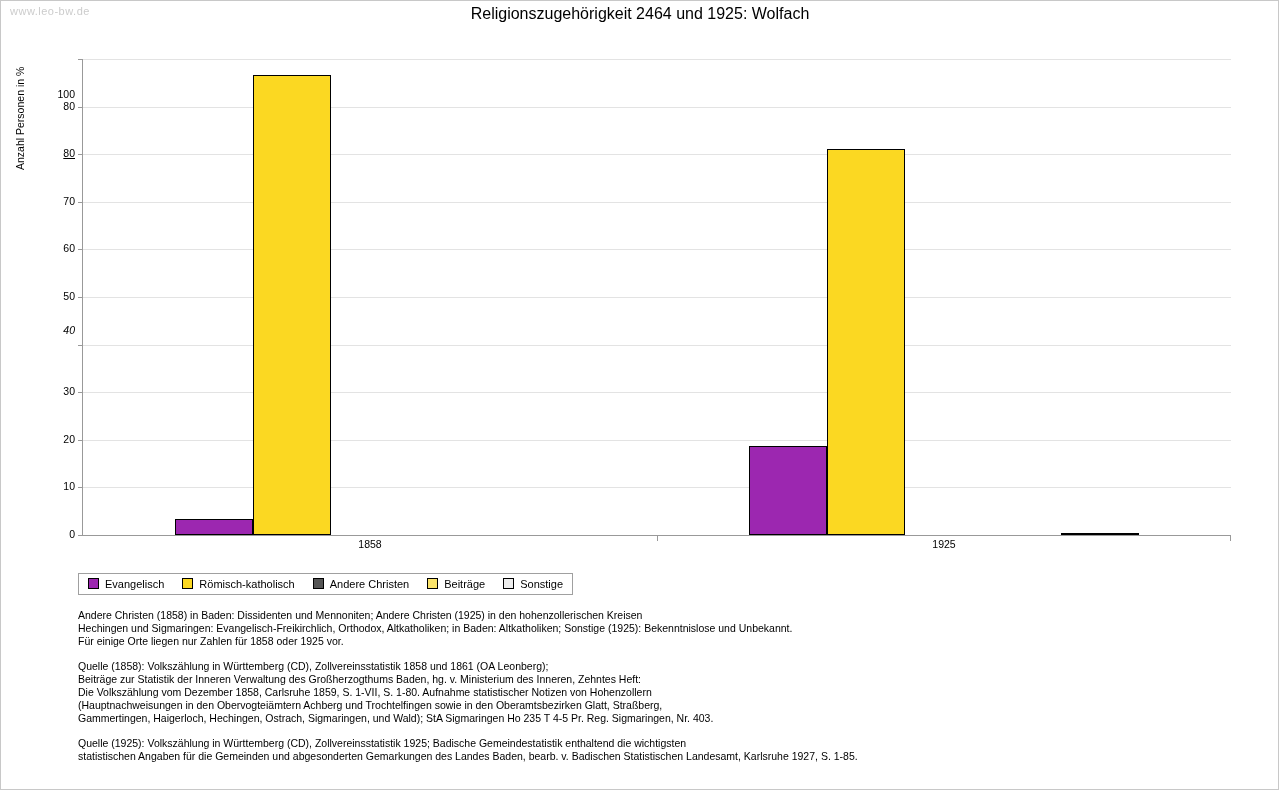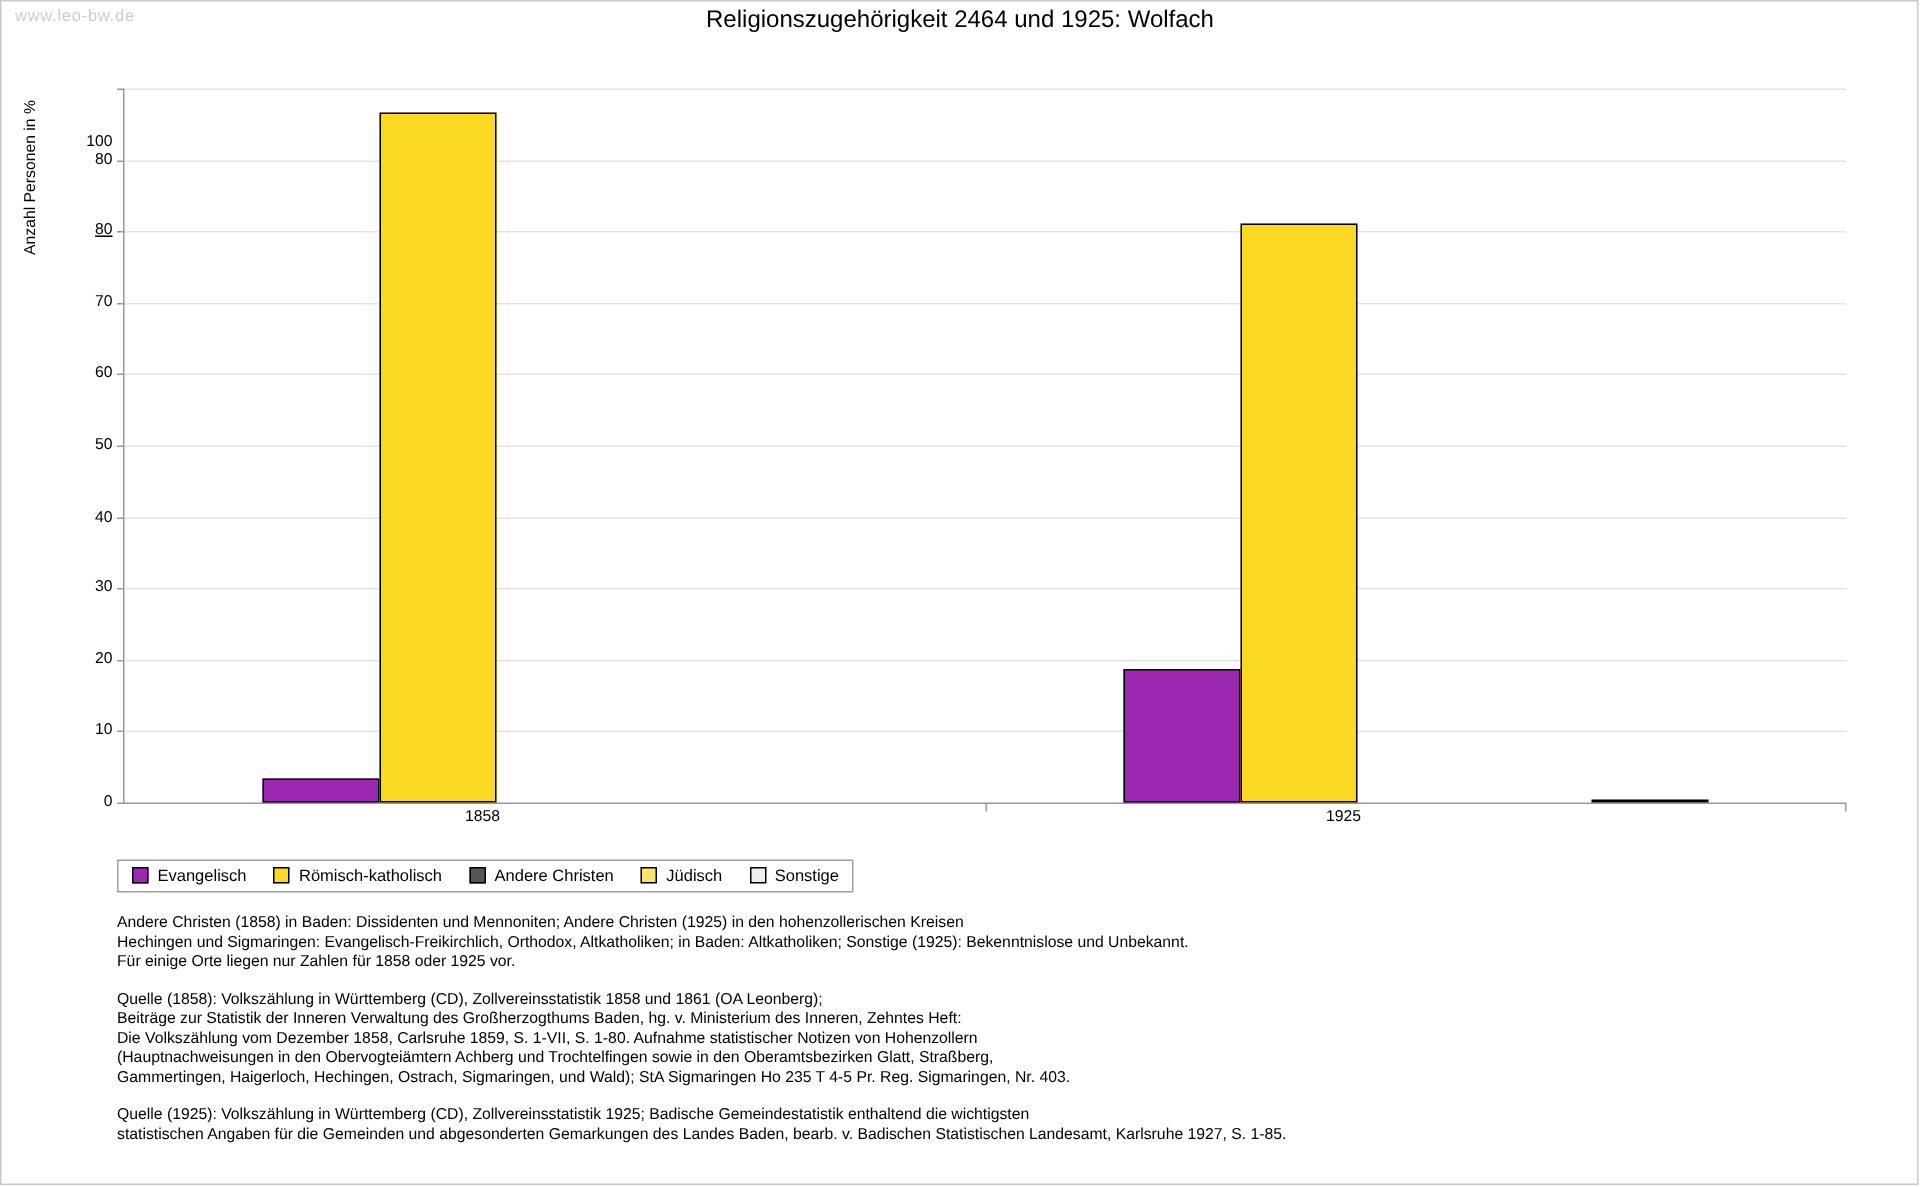--- a/index.html
+++ b/index.html
@@ -93,21 +93,21 @@
   .bar {
     position: absolute;
     bottom: 0;
     border: 1px solid #000000;
     box-sizing: border-box;
   }
   .group-label {
     position: absolute;
     top: 479px;
     font-size: 10.5px;
-    text-align: left;
+    text-align: center;
     width: 120px;
   }
   .group-sep {
     position: absolute;
     width: 0;
     height: 5px;
     border-left: 1px solid #999999;
     top: 477px;
   }
   
@@ -169,21 +169,21 @@
     <div class="grid" style="top: 428.4px;"></div>
     <div class="ytick" style="top: 428.4px;">10</div>
     <div class="ytickmark" style="top: 428.4px;"></div>
     <div class="grid" style="top: 380.8px;"></div>
     <div class="ytick" style="top: 380.8px; text-align: right;">20</div>
     <div class="ytickmark" style="top: 380.8px;"></div>
     <div class="grid" style="top: 333.2px;"></div>
     <div class="ytick" style="top: 333.2px;">30</div>
     <div class="ytickmark" style="top: 333.2px;"></div>
     <div class="grid" style="top: 285.6px;"></div>
-    <div class="ytick" style="top: 287px;">40</div>
+    <div class="ytick" style="top: 272px; font-style: italic;">40</div>
     <div class="ytickmark" style="top: 285.6px;"></div>
     <div class="grid" style="top: 238px;"></div>
     <div class="ytick" style="top: 238px;">50</div>
     <div class="ytickmark" style="top: 238px;"></div>
     <div class="grid" style="top: 190.4px;"></div>
     <div class="ytick" style="top: 190.4px;">60</div>
     <div class="ytickmark" style="top: 190.4px;"></div>
     <div class="grid" style="top: 142.8px;"></div>
     <div class="ytick" style="top: 142.8px;">70</div>
     <div class="ytickmark" style="top: 142.8px;"></div>
@@ -215,21 +215,21 @@
     <div class="legend-item">
       <span class="swatch" style="background: rgb(251, 216, 34);"></span>
       <span>Römisch-katholisch</span>
     </div>
     <div class="legend-item">
       <span class="swatch" style="background: rgb(85, 85, 85);"></span>
       <span>Andere Christen</span>
     </div>
     <div class="legend-item">
       <span class="swatch" style="background: rgb(251, 228, 107);"></span>
-      <span>Jüdisch</span>
+      <span>Beiträge</span>
     </div>
     <div class="legend-item">
       <span class="swatch" style="background: rgb(237, 237, 237);"></span>
       <span>Sonstige</span>
     </div>
   </div>
 
 <div id="notes">
     <p style="white-space: pre-line;">Andere Christen (1858) in Baden: Dissidenten und Mennoniten; Andere Christen (1925) in den hohenzollerischen Kreisen
 Hechingen und Sigmaringen: Evangelisch-Freikirchlich, Orthodox, Altkatholiken; in Baden: Altkatholiken; Sonstige (1925): Bekenntnislose und Unbekannt.

